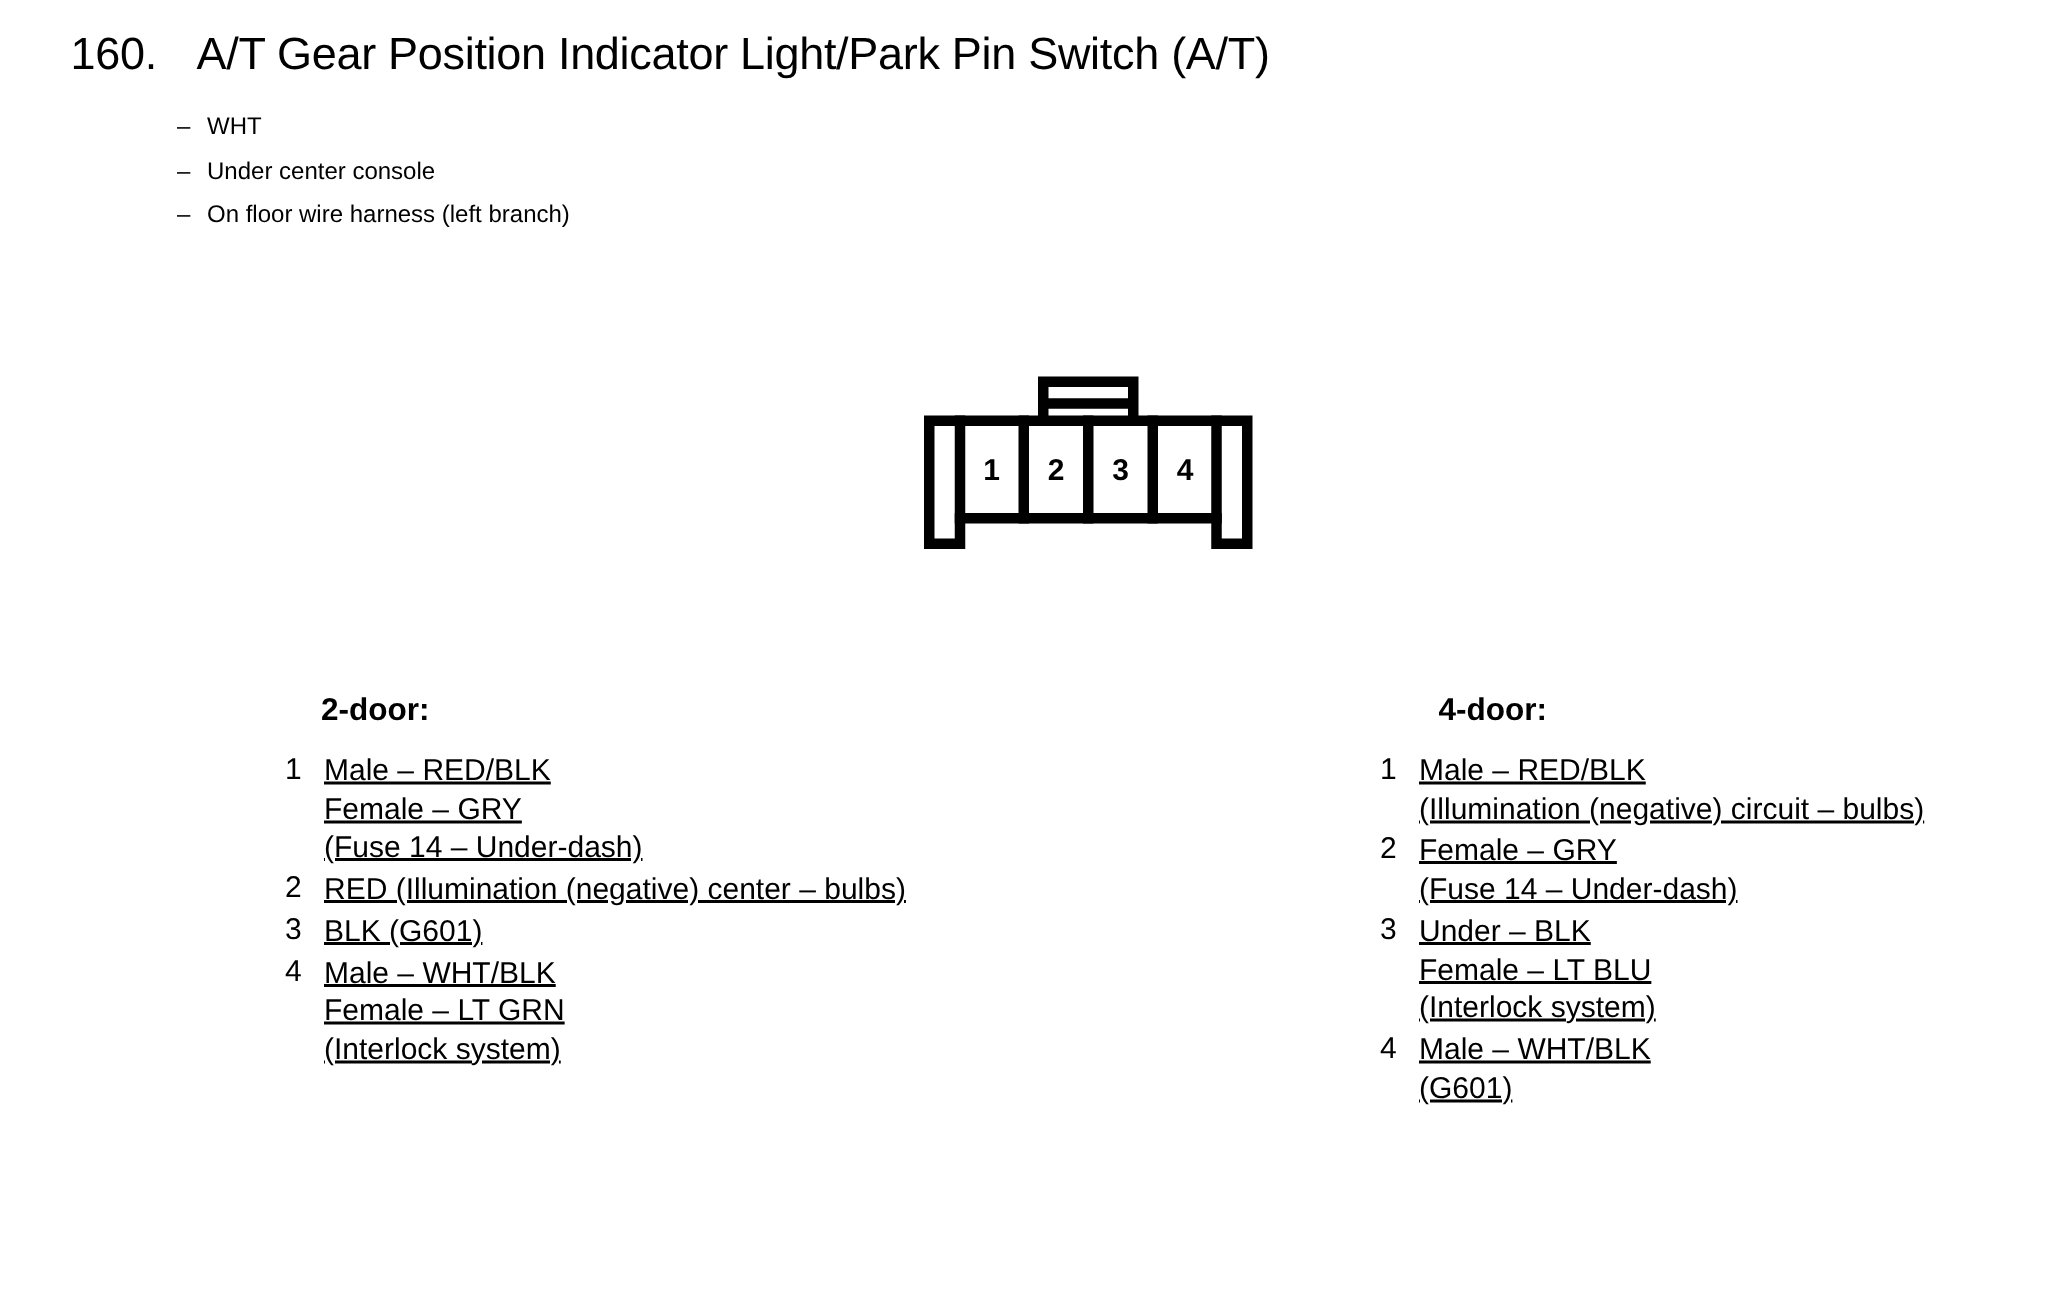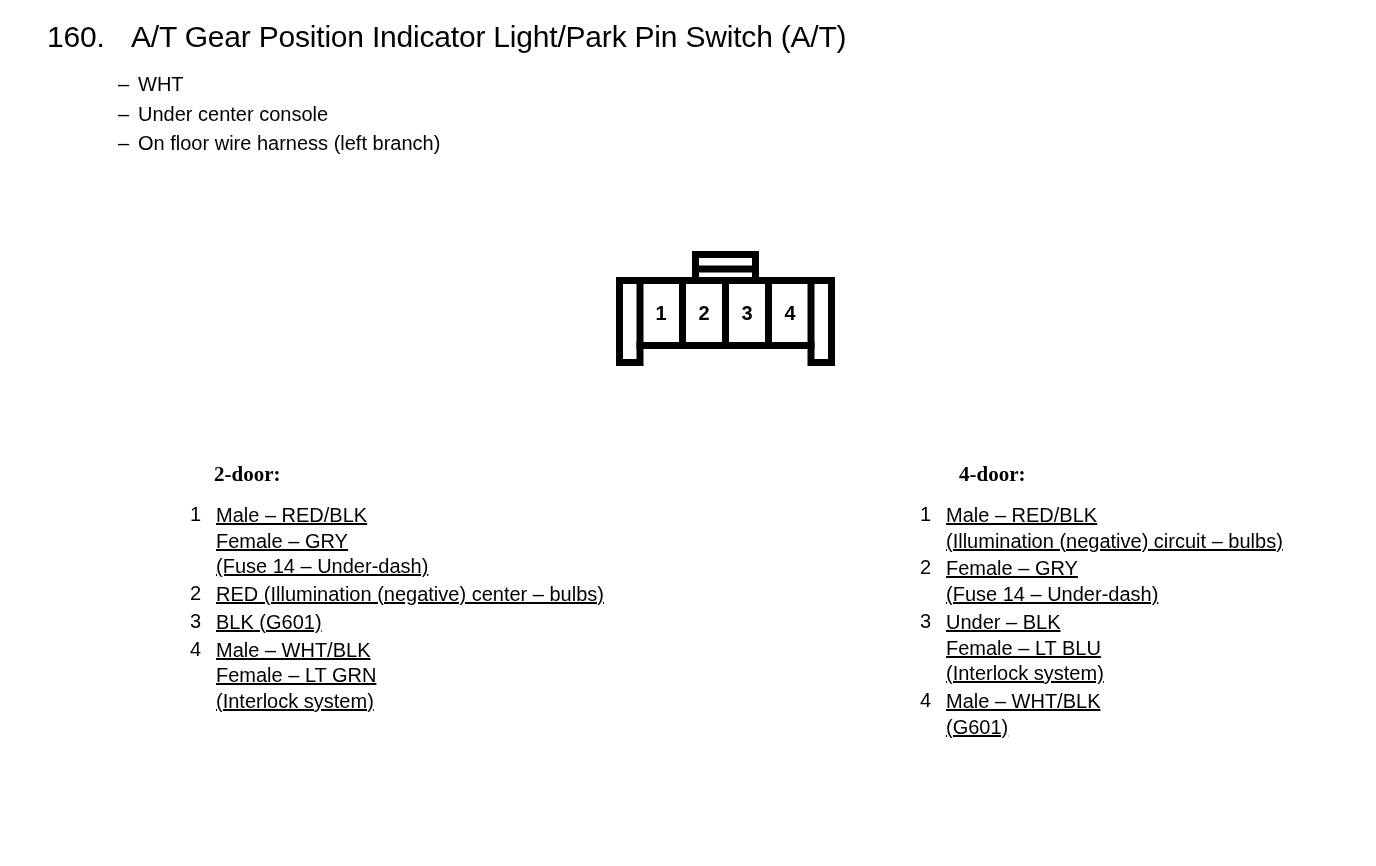--- a/index.html
+++ b/index.html
@@ -29,21 +29,21 @@
   }
   #title-number {
     display: inline-block;
     min-width: 84px;
   }
 
   #subtitle-list {
     position: absolute;
     left: 118px;
     top: 70px;
-    font-size: 20px;
+    font-size: 16px;
     line-height: 29.5px;
   }
   .subtitle-row {
     white-space: nowrap;
   }
   .subtitle-dash {
     display: inline-block;
     width: 20px;
   }
 
@@ -63,21 +63,20 @@
   }
   #column-2door { left: 190px; top: 462px; width: 540px; }
   #column-4door { left: 920px; top: 462px; width: 450px; }
 
   .column-heading {
     font-size: 21px;
     font-weight: bold;
     margin-left: 24px;
     margin-bottom: 16px;
     white-space: nowrap;
-    font-family: Liberation Serif, serif;
   }
   #column-4door .column-heading { margin-left: 39px; }
 
   .pin-entry {
     position: relative;
     padding-left: 26px;
     margin-bottom: 2px;
   }
   .pin-number {
     position: absolute;

